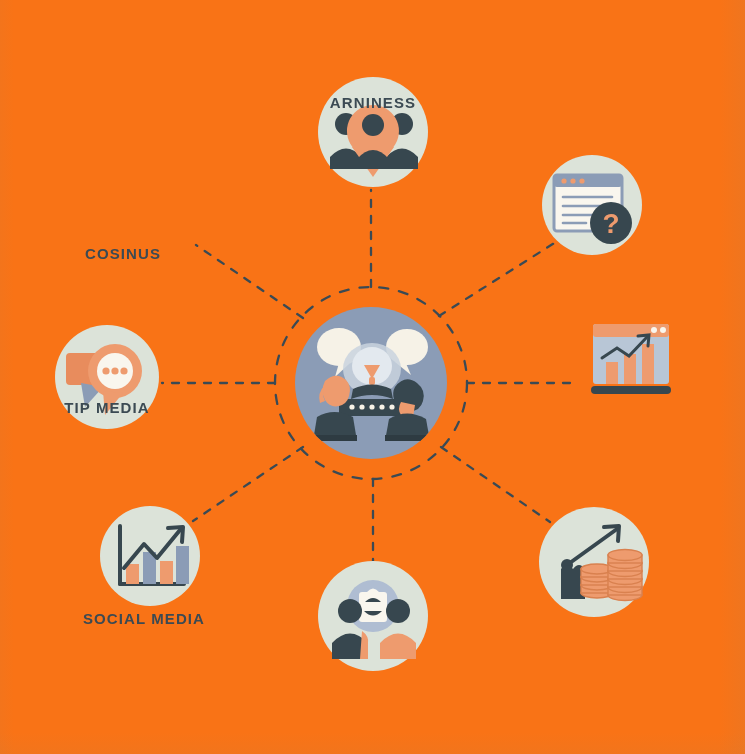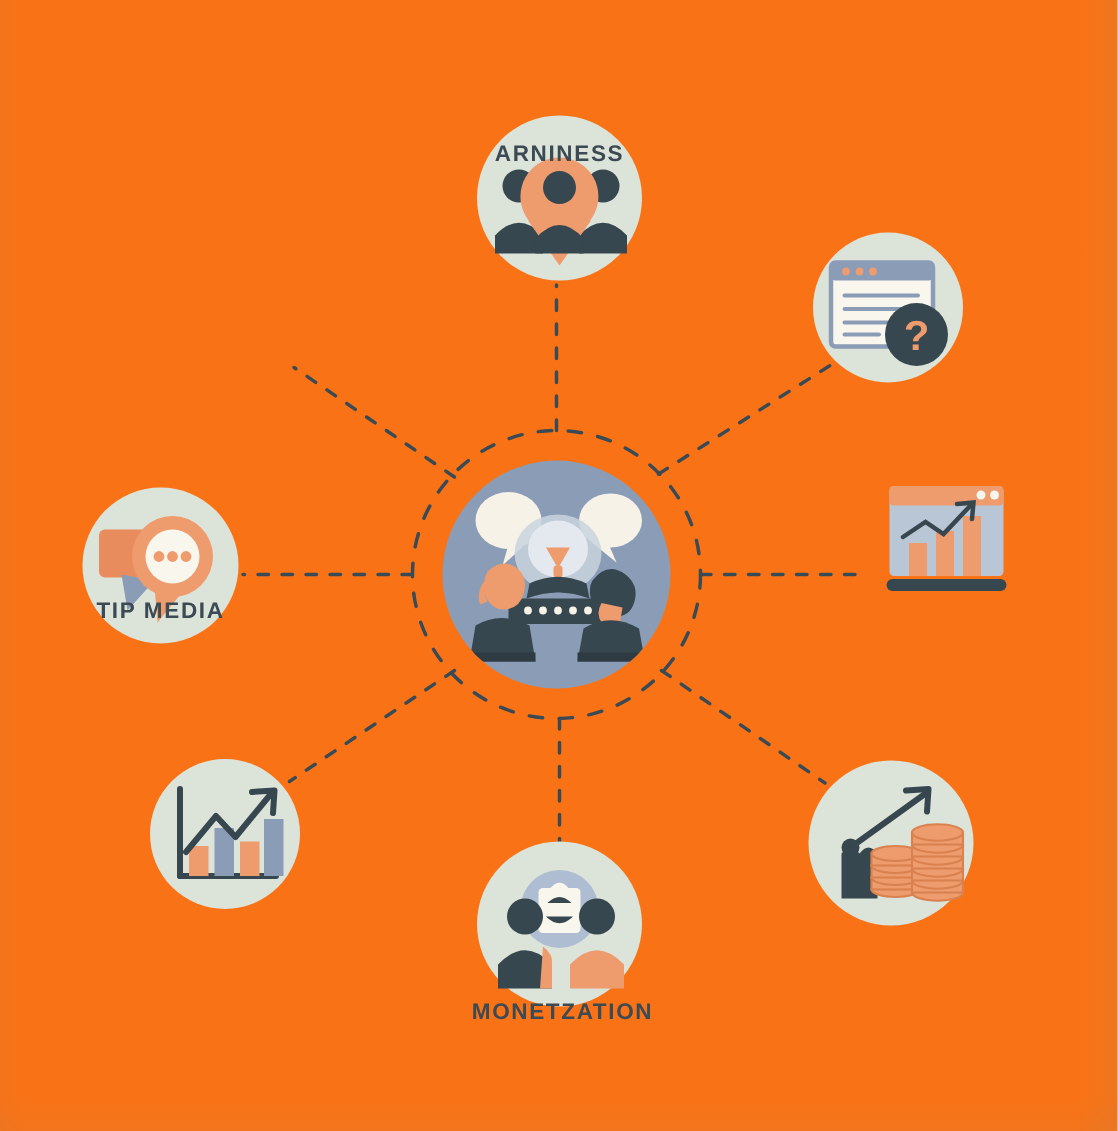--- a/index.html
+++ b/index.html
@@ -298,21 +298,20 @@
         <path d="M14 82 q18 -19 36 0 l0 16 H14 Z" fill="#37474F"></path>
         <path d="M44 70 q7 5 6 12 l0 16 h-8 Z" fill="#EE9B6E"></path>
       </g>
 
       <g>
         <circle cx="80" cy="50" r="12" fill="#37474F"></circle>
         <path d="M62 82 q18 -19 36 0 l0 16 H62 Z" fill="#EE9B6E"></path>
       </g>
     </svg>
   </div>
-  <div class="node-label" style="left:275px; top:666px; width:200px;">MONETZATION</div>
 
   <div class="node" style="left:100px; top:506px; width:100px; height:100px;">
     <div class="disc" style="width:100px; height:100px;"></div>
     <svg class="art" viewBox="0 0 100 100" width="100" height="100">
 
       <g stroke="#37474F" stroke-width="4" stroke-linecap="round">
         <line x1="20" y1="20" x2="20" y2="78"></line>
         <line x1="20" y1="78" x2="84" y2="78"></line>
       </g>
 
@@ -322,20 +321,21 @@
         <rect x="60" y="55" width="13" height="23" fill="#EE9B6E"></rect>
         <rect x="76" y="40" width="13" height="38" fill="#8B9CB6"></rect>
       </g>
 
       <g fill="none" stroke="#37474F" stroke-width="4" stroke-linecap="round" stroke-linejoin="round">
         <polyline points="24,62 44,38 57,52 80,24"></polyline>
         <polyline points="68,22 83,21 82,36"></polyline>
       </g>
     </svg>
   </div>
+  <div class="node-label" style="left:44px; top:610px; width:200px;">SOCIAL MEDIA</div>
 
   <div class="node" style="left:55px; top:325px; width:104px; height:104px;">
     <div class="disc" style="width:104px; height:104px;"></div>
     <svg class="art" viewBox="0 0 104 104" width="104" height="104">
 
       <g>
         <rect x="11" y="28" width="44" height="32" rx="4" fill="#E88C5D"></rect>
         <path d="M26 58 L30 82 L48 62 Z" fill="#8B9CB6"></path>
       </g>
 
@@ -346,17 +346,18 @@
         <g fill="#EE9B6E">
           <circle cx="51" cy="46" r="3.6"></circle>
           <circle cx="60" cy="46" r="3.6"></circle>
           <circle cx="69" cy="46" r="3.6"></circle>
         </g>
       </g>
     </svg>
   </div>
   <div class="node-label" style="left:7px; top:399px; width:200px;">TIP MEDIA</div>
 
+  <div class="node-label" style="left:23px; top:245px; width:200px;">COSINUS</div>
 
   <div id="paper-edge-left"></div>
   <div id="paper-edge-right"></div>
   <div id="paper-edge-bottom"></div>
 </div>
 
 </body></html>

